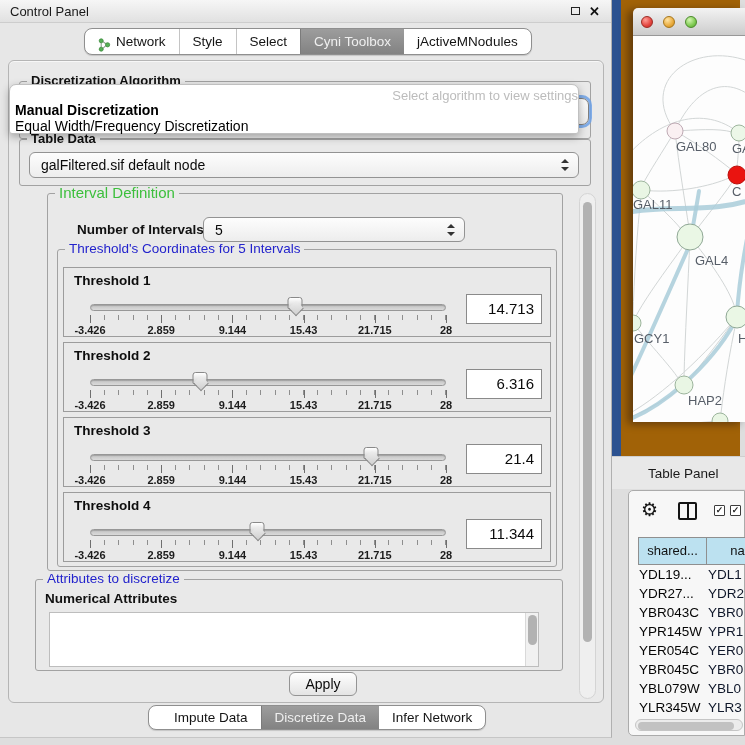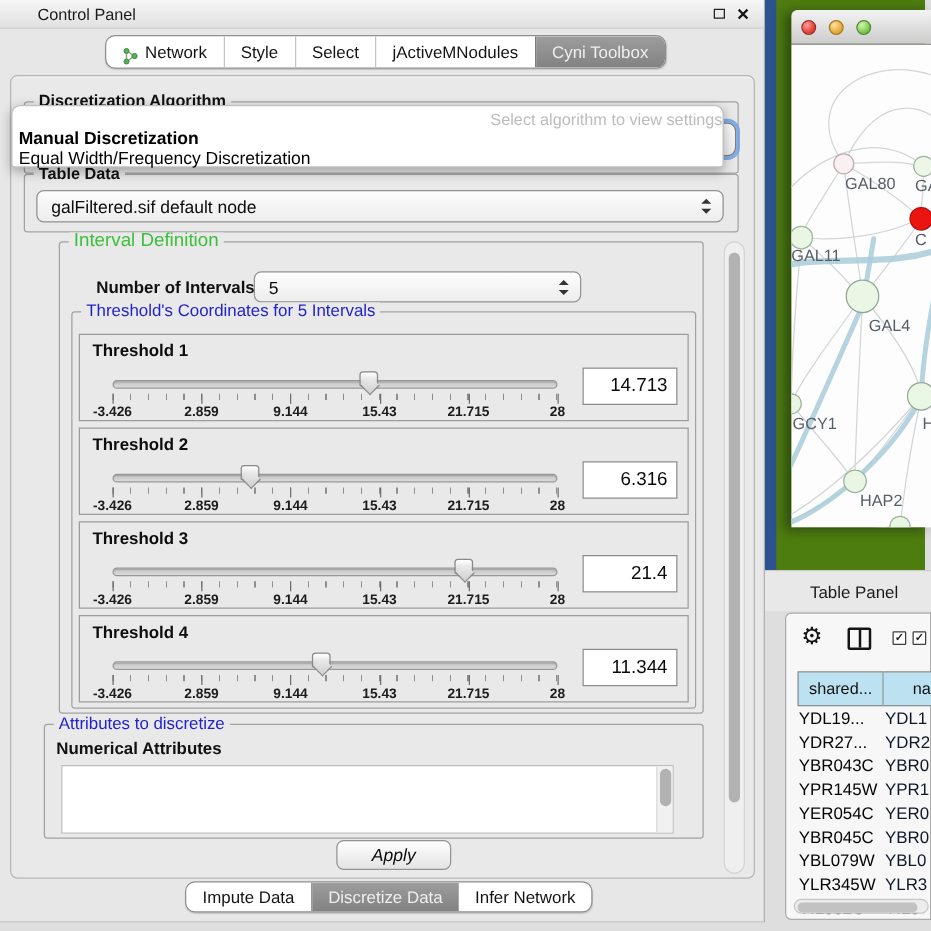--- a/index.html
+++ b/index.html
@@ -3,32 +3,32 @@
 <meta charset="utf-8">
 <style>
   * { margin:0; padding:0; box-sizing:border-box; }
   html,body { width:745px; height:745px; }
   body { font-family:"Liberation Sans", sans-serif; background:#dedede; position:relative; overflow:hidden; }
   .stage { position:absolute; left:0; top:0; width:745px; height:745px; background:#dedede; overflow:hidden; }
 
   
   .control-window { position:absolute; left:0; top:0; width:612px; height:738px; background:#e7e7e7; border-right:1px solid #b0b0b0; border-bottom:1px solid #c6c6c6; }
   .cp-titlebar { position:absolute; left:0; top:0; width:100%; height:23px; background:linear-gradient(#f6f6f6,#e1e1e1); border-bottom:1px solid #cdcdcd; }
-  .cp-title { position:absolute; left:10px; top:0; line-height:23px; font-size:13px; color:#1a1a1a;margin-left:20px; }
+  .cp-title { position:absolute; left:10px; top:0; line-height:23px; font-size:13px; color:#1a1a1a; }
   .float-btn { position:absolute; right:31px; top:7px; width:9px; height:8px; border:1.5px solid #222; background:transparent; }
   .close-btn { position:absolute; right:11px; top:0; line-height:23px; font-size:13px; font-weight:700; color:#111; cursor:default; }
 
   
   .tabbar { position:absolute; display:flex; height:27px; background:#fff; border:1px solid #8f8f8f; border-radius:8px; overflow:hidden; box-shadow:0 1px 1px rgba(0,0,0,.15); }
   .tab { padding:0 13px; line-height:25px; font-size:13.5px; color:#141414; white-space:nowrap; display:flex; align-items:center; gap:5px; }
   .tab + .tab { border-left:1px solid #c4c4c4; }
   .tab.sel { background:linear-gradient(#9d9d9d,#828282); color:#efefef; border-left:1px solid #7b7b7b; }
   .tab.sel + .tab { border-left:none; }
   .top-tabs { left:84px; top:28px; }
-  .bottom-tabs { left:148px; top:705px; height:25px; }
+  .bottom-tabs { left:148px; top:705px; height:25px;padding-left:12px; }
   .bottom-tabs .tab { line-height:23px; }
   .net-icon { width:13px; height:14px; display:inline-block; }
 
   
   .content { position:absolute; left:8px; top:60px; width:596px; height:643px; background:#e9e9e9; border:1px solid #b5b5b5; border-radius:6px; box-shadow:inset 0 1px 0 #f7f7f7; }
   .group { position:absolute; border:1px solid #a2a2a2; border-radius:3px; }
   .group-label { position:absolute; font-size:13px; font-weight:700; color:#111; background:#e9e9e9; padding:0 4px; line-height:14px; z-index:2; }
   .group-label.green { color:#3cbf3c; font-weight:400; font-size:15px; }
   .group-label.blue { color:#2323cc; font-weight:400; font-size:13.5px; }
 
@@ -80,28 +80,28 @@
 
   
   .attr-group { left:26px; top:518px; width:528px; height:92px; }
   .attr-label { left:34px; top:511px; }
   .attr-sub { position:absolute; left:36px; top:530px; font-size:13.5px; font-weight:700; color:#111; }
   .attr-list { position:absolute; left:40px; top:551px; width:490px; height:55px; background:#fff; border:1px solid #bdbdbd; overflow:hidden; }
   .attr-item { font-size:13.5px; color:#0a0a0a; line-height:17.5px; padding-left:10px; white-space:nowrap; }
   .list-scroll { position:absolute; right:0; top:0; width:13px; height:100%; background:#f1f1f1; border-left:1px solid #d9d9d9; }
   .list-scroll .sthumb { position:absolute; left:2px; top:2px; width:9px; height:30px; background:#b2b2b2; border-radius:5px; }
 
-  .apply-btn { position:absolute; left:260px; top:611px; width:92px; height:24px; background:linear-gradient(#fefefe,#e4e4e4); border:1px solid #949494; border-radius:6px; font-size:14px; color:#0a0a0a; font-family:inherit;font-style:italic; }
+  .apply-btn { position:absolute; left:280px; top:611px; width:68px; height:24px; background:linear-gradient(#fefefe,#e4e4e4); border:1px solid #949494; border-radius:6px; font-size:14px; color:#0a0a0a; font-family:inherit; }
 
   
   .content-scroll { position:absolute; left:570px; top:132px; width:17px; height:506px; background:#efefef; border:1px solid #d4d4d4; border-radius:9px; }
   .content-scroll .sthumb { position:absolute; left:3px; top:8px; width:9px; height:440px; background:#b2b2b2; border-radius:5px; }
 
   
-  .desktop { position:absolute; left:612px; top:0; width:128px; height:456px; background:#4d7c0f; }
+  .desktop { position:absolute; left:612px; top:0; width:128px; height:456px; background:#a16207; }
   .desktop::before { content:""; position:absolute; left:0; top:0; width:9px; height:100%; background:#2c5290; }
   .net-window { position:absolute; left:21px; top:8px; width:112px; height:414px; box-shadow:-5px 2px 9px rgba(0,0,20,.4); border-radius:5px 0 0 0; overflow:hidden; }
   .net-titlebar { position:absolute; left:0; top:0; width:100%; height:28px; background:linear-gradient(#f3f3f3,#cccccc); border-bottom:1px solid #989898; }
   .light { position:absolute; top:8px; width:12px; height:12px; border-radius:50%; }
   .light.red { left:8px; background:radial-gradient(circle at 35% 30%,#ff9d96,#e2423c 62%,#bb2f28); border:1px solid #9d2b24; }
   .light.yellow { left:30px; background:radial-gradient(circle at 35% 30%,#ffe3a2,#e8a93a 62%,#c4881e); border:1px solid #a6761b; }
   .light.green { left:52px; background:radial-gradient(circle at 35% 30%,#d4f6b2,#7cc94f 62%,#5ba135); border:1px solid #4b8b2b; }
   .net-canvas { position:absolute; left:0; top:28px; width:112px; height:386px; background:#fdfdfd; overflow:hidden; }
   .net-canvas svg { position:absolute; left:0; top:0; }
   .node-label { font-size:13px; fill:#575e68; }
@@ -148,25 +148,25 @@
           </svg>
         </span>
         <span>Network</span>
       </div>
       <div class="tab">
           <span>Style</span>
         </div>
       <div class="tab">
           <span>Select</span>
         </div>
-      <div class="tab">
-          <span>jActiveMNodules</span>
-        </div>
       <div class="tab sel">
           <span>Cyni Toolbox</span>
+        </div>
+      <div class="tab">
+          <span>jActiveMNodules</span>
         </div>
     </nav>
 
     <div class="content">
 
       <div class="group algo-group"></div>
       <span class="group-label algo-label">Discretization Algorithm</span>
       <div class="combo focus-combo"></div>
 
       <div class="popup">

